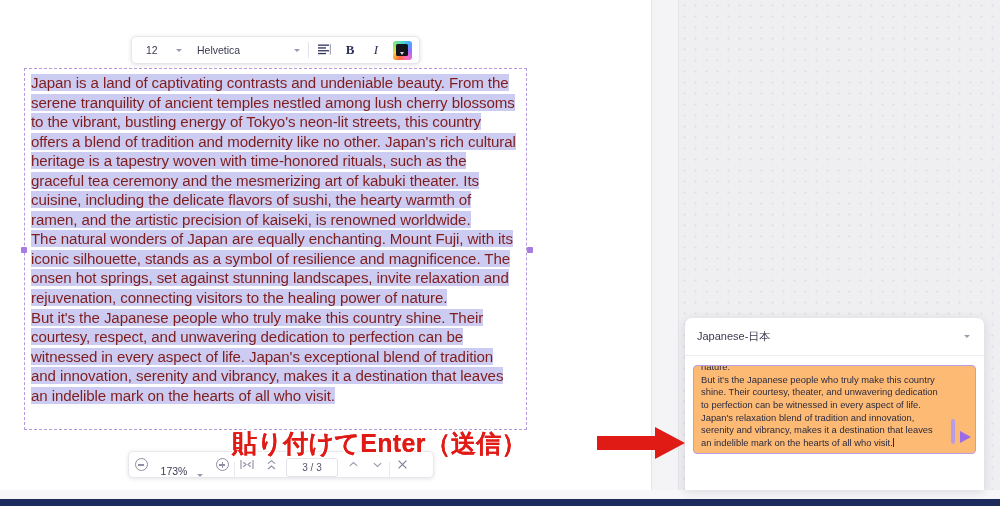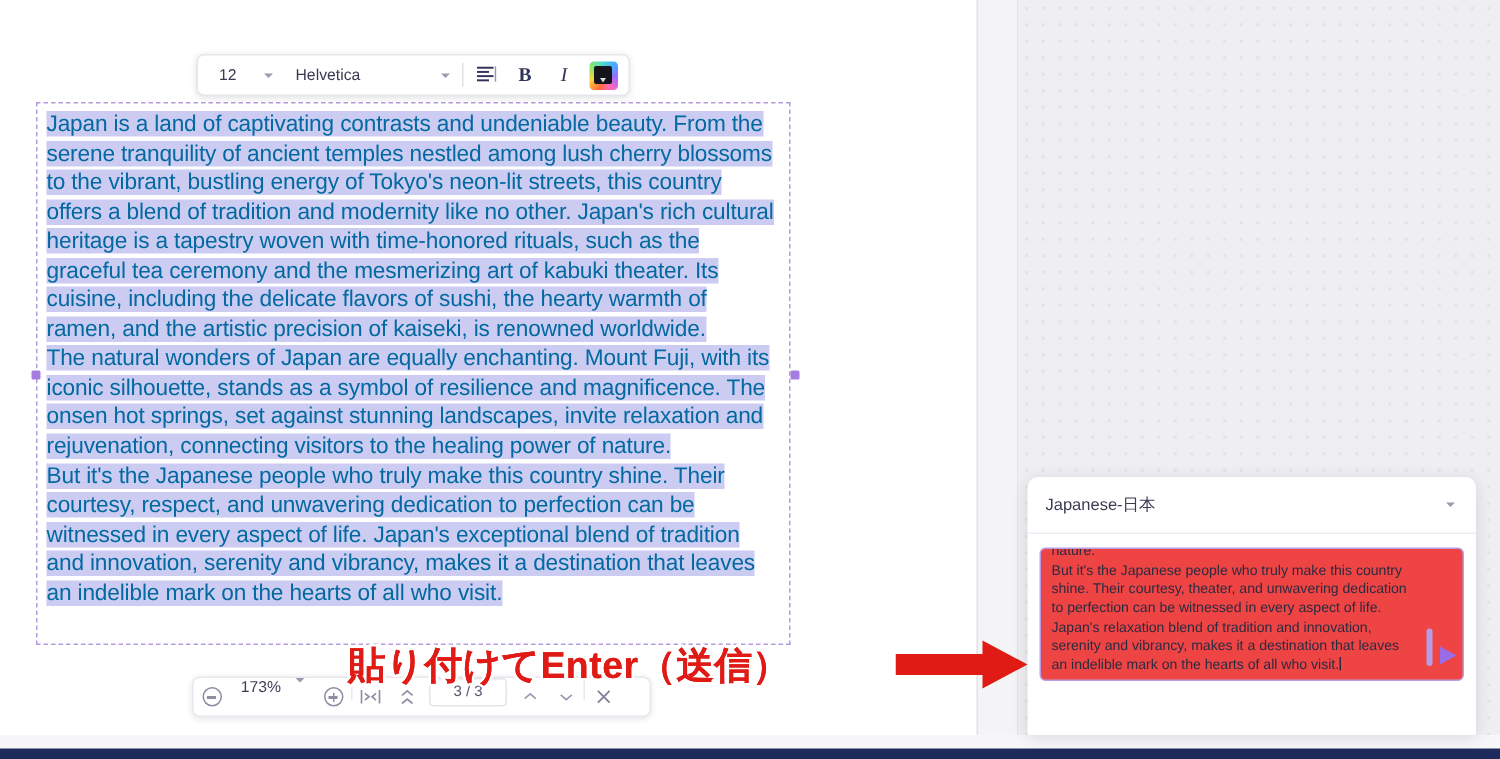--- a/index.html
+++ b/index.html
@@ -91,41 +91,41 @@
 
   
   .text-frame {
     position: absolute; left: 24px; top: 68px; width: 503px; height: 362px;
     border: 1.3px dashed #b49be0;
     z-index: 3;
   }
   .doc-text {
     position: absolute; left: 31px; top: 73px; width: 490px;
     font-size: 15.1px; line-height: 19.55px;
-    color: #0369a1; letter-spacing: -.1px;
+    color: #7f1d1d; letter-spacing: -.1px;
     z-index: 4;
   }
   .doc-text span.hl {
     background: #ccccf2;
     box-decoration-break: clone;
     -webkit-box-decoration-break: clone;
   }
   .handle {
     position: absolute; width: 6px; height: 6px; background: #a77ce0;
     border-radius: 1px; z-index: 5;
   }
 
   
   .page-toolbar {
     position: absolute; left: 128px; top: 451px; width: 306px; height: 27px;
     background: #ffffff;
     border: 1px solid #e7e7ed;
     border-radius: 5px;
     box-shadow: 0 1px 4px rgba(30,30,60,.12);
-    display: flex; align-items: flex-start;
+    display: flex; align-items: flex-end;
     z-index: 6;
   }
   .pt-ico {
     width: 24px; height: 25px; display: flex; align-items: center; justify-content: center;
     color: #6e6e86; font-size: 12.5px;
   }
   .circ {
     width: 13px; height: 13px; border: 1.2px solid #8d8da3; border-radius: 50%;
     position: relative;
   }
@@ -196,21 +196,21 @@
     border-bottom: 1px solid #ededf2;
     font-size: 11px; color: #3b3b52; gap: 15px;
   }
   .tr-lang .caret { margin-left: auto; }
   .tr-boxwrap { padding: 9px 8px 0 8px; }
   .tr-box {
     position: relative;
     height: 89px;
     border: 1.2px solid #b89ce6;
     border-radius: 4px;
-    background: #ef4444;
+    background: #fdba74;
     padding: 4px 22px 4px 7px;
     overflow: hidden;
   }
   .tr-text {
     font-size: 9.4px; line-height: 12.65px; color: #2b2b40;
     margin-top: -9px;
   }
   .tr-caret-bar {
     display: inline-block; width: 1px; height: 9px;
     background: #2b2b40; vertical-align: -1px;

